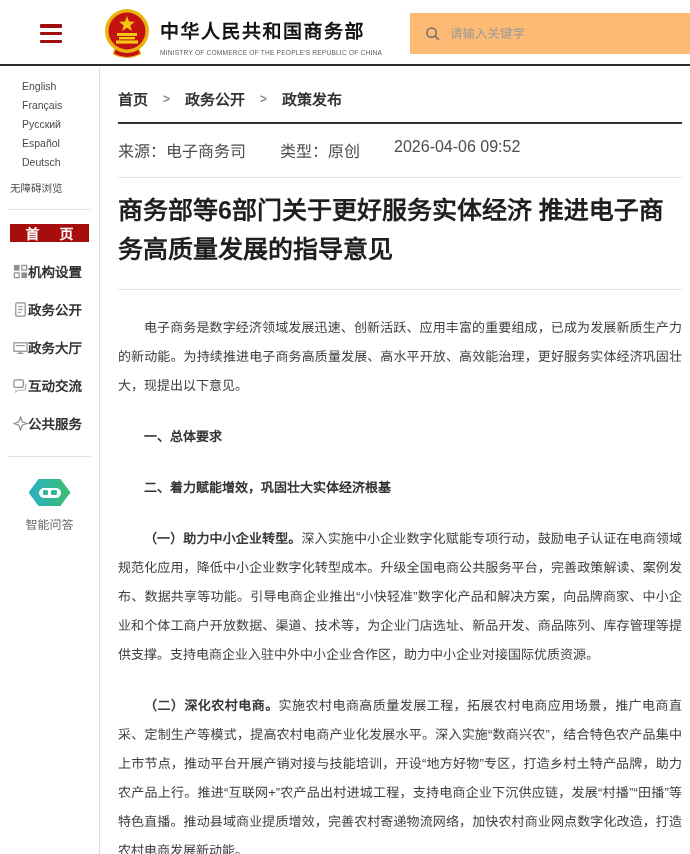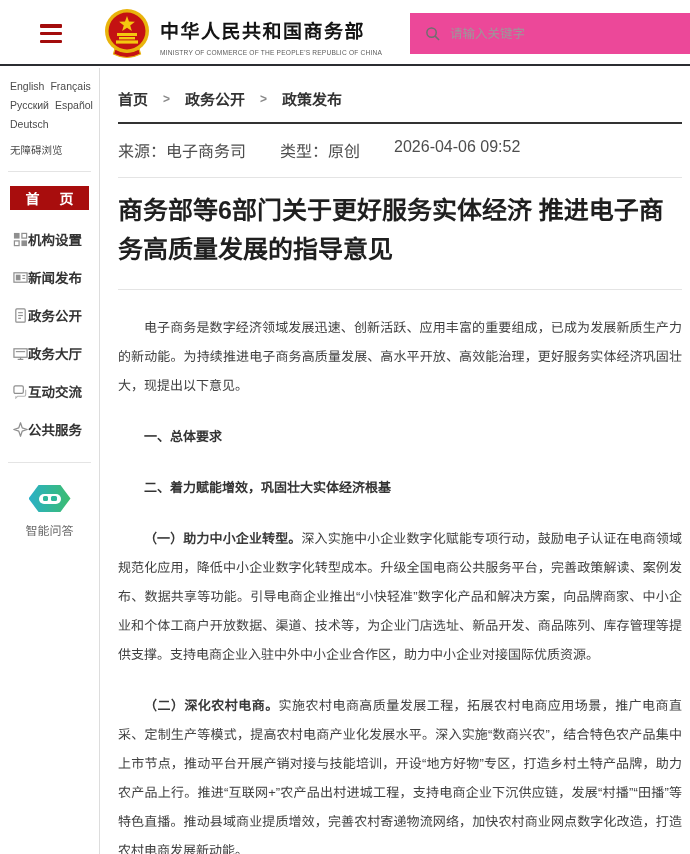--- a/index.html
+++ b/index.html
@@ -11,34 +11,34 @@
   .header { position:absolute; top:0; left:0; width:690px; height:66px;
     background:#fff; border-bottom:2px solid #2b2d31; }
   .hamburger { position:absolute; left:40px; top:24px; width:22px; height:19px;
     display:flex; flex-direction:column; justify-content:space-between; cursor:pointer; }
   .hamburger i { display:block; height:3.5px; background:#a30c0c; border-radius:1px; }
   .emblem { position:absolute; left:103px; top:8px; width:48px; height:51px; }
   .brand { position:absolute; left:160px; top:16px; width:250px; }
   .brand .cn { font-size:19px; font-weight:bold; color:#141414; letter-spacing:1.5px; white-space:nowrap; }
   .brand .en { margin-top:6px; font-size:6.6px; color:#5a5a5a; letter-spacing:.2px; white-space:nowrap; }
   .search { position:absolute; left:410px; top:13px; width:280px; height:41px;
-    background:#ec4899; display:flex; align-items:center; padding-left:15px; }
+    background:#fdba74; display:flex; align-items:center; padding-left:15px; }
   .search svg { flex:0 0 auto; }
   .search input { border:0; outline:0; background:transparent; margin-left:10px;
     font-size:12.5px; color:#333; width:200px; font-family:inherit; }
   .search input::placeholder { color:#9a9a9a; }
 
   
   .sidebar { position:absolute; left:0; top:68px; width:100px; height:786px;
     border-right:1px solid #ddd; background:#fff; }
-  .langs { padding:12px 4px 2px 10px; display:flex; flex-wrap:wrap; column-gap:6px; row-gap:7px; }
+  .langs { padding:12px 4px 2px 22px; display:flex; flex-wrap:wrap; column-gap:6px; row-gap:7px; }
   .langs span { font-size:10.5px; color:#4a4a4a; cursor:pointer; white-space:nowrap; }
   .a11y { padding:10px 0 0 10px; font-size:10.5px; color:#4a4a4a; cursor:pointer; }
   .sb-divider { border-top:1px solid #e4e4e4; margin:14px 8px 0 8px; }
-  .home-btn { margin:14px 10px 6px 10px; height:24px; background:#a80d0d; color:#fff;
+  .home-btn { margin:14px 10px 6px 10px; height:18px; background:#a80d0d; color:#fff;
     font-size:14px; font-weight:bold; letter-spacing:8px; text-indent:8px;
     display:flex; align-items:center; justify-content:center; cursor:pointer; }
   .sb-menu { padding:4px 0 0 0; }
   .sb-item { display:flex; align-items:center; padding:9px 0 9px 13px;
     cursor:pointer; }
   .sb-item .ic { width:15px; height:15px; display:inline-flex; color:#8f8f8f; }
   .sb-item .lb { font-size:13.5px; font-weight:600; color:#333; white-space:nowrap; }
   .ai-box { margin-top:22px; text-align:center; cursor:pointer; }
   .ai-icon { position:relative; width:42px; height:27px; margin:0 auto;
     background:linear-gradient(90deg,#2ab0c6,#3cbd6e);
@@ -119,31 +119,20 @@
               <rect x="9.5" y="1.5" width="5" height="5" fill="none" stroke="#8f8f8f" stroke-width="1.3"></rect>
               <rect x="1.5" y="9.5" width="5" height="5" fill="none" stroke="#8f8f8f" stroke-width="1.3"></rect>
               <rect x="9" y="9" width="6" height="6" fill="#8f8f8f"></rect>
             </svg>
           </span>
           <span class="lb">机构设置</span>
         </div>
         <div class="sb-item">
           <span class="ic">
             <svg width="15" height="15" viewBox="0 0 16 16">
-              <rect x="1" y="3" width="14" height="10" fill="none" stroke="#8f8f8f" stroke-width="1.3"></rect>
-              <rect x="3" y="5" width="5" height="6" fill="#8f8f8f"></rect>
-              <line x1="10" y1="6" x2="13" y2="6" stroke="#8f8f8f" stroke-width="1.2"></line>
-              <line x1="10" y1="9" x2="13" y2="9" stroke="#8f8f8f" stroke-width="1.2"></line>
-            </svg>
-          </span>
-          <span class="lb">新闻发布</span>
-        </div>
-        <div class="sb-item">
-          <span class="ic">
-            <svg width="15" height="15" viewBox="0 0 16 16">
               <rect x="3" y="1" width="10" height="14" rx="1" fill="none" stroke="#8f8f8f" stroke-width="1.3"></rect>
               <line x1="5.5" y1="5" x2="10.5" y2="5" stroke="#8f8f8f" stroke-width="1.2"></line>
               <line x1="5.5" y1="8" x2="10.5" y2="8" stroke="#8f8f8f" stroke-width="1.2"></line>
               <line x1="5.5" y1="11" x2="8.5" y2="11" stroke="#8f8f8f" stroke-width="1.2"></line>
             </svg>
           </span>
           <span class="lb">政务公开</span>
         </div>
         <div class="sb-item">
           <span class="ic">

